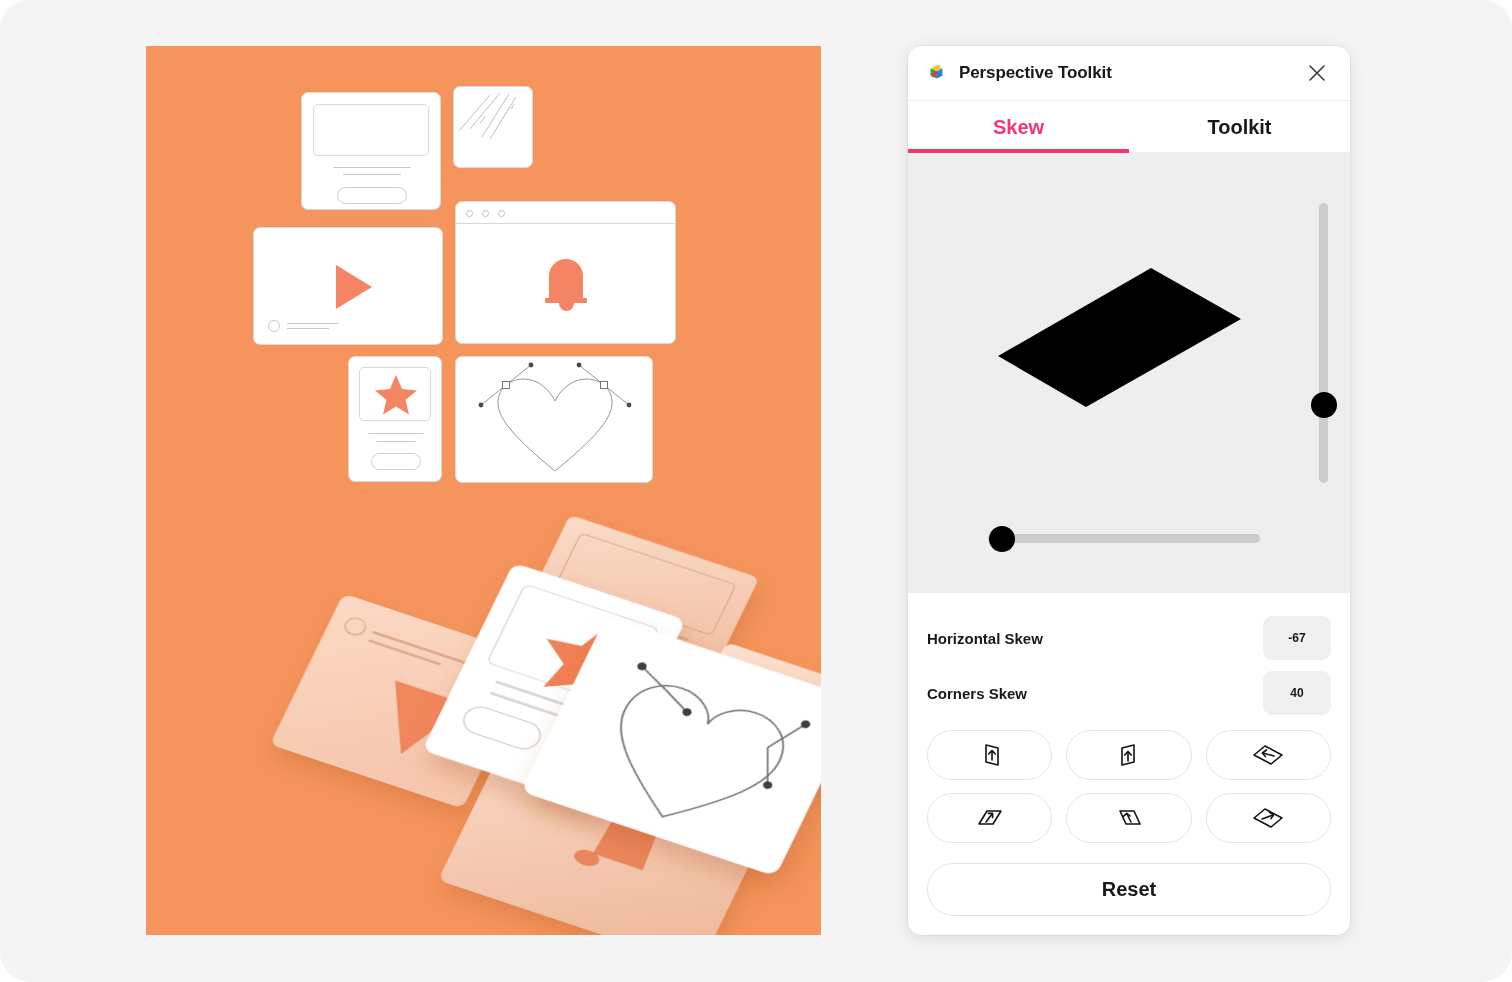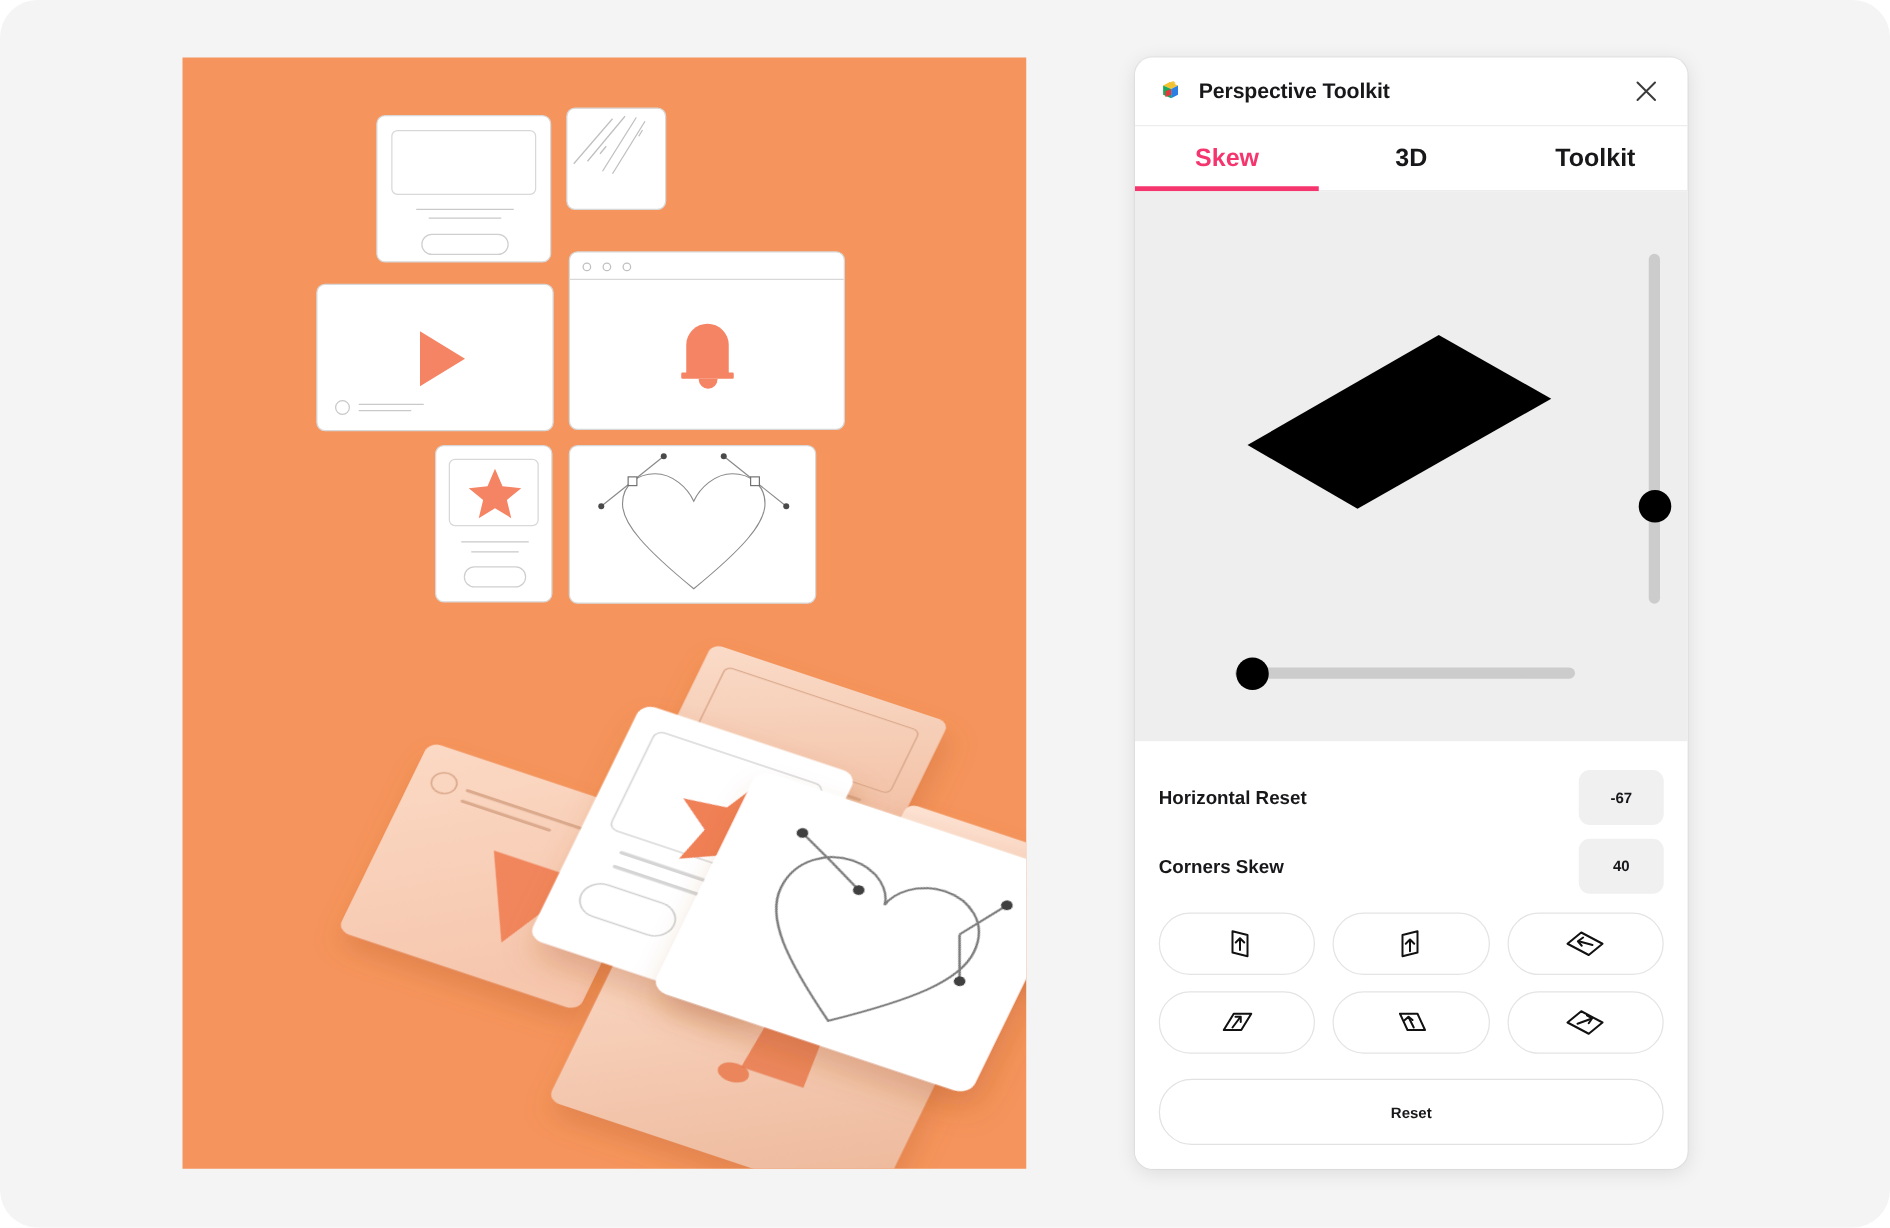--- a/index.html
+++ b/index.html
@@ -223,21 +223,21 @@
     cursor: pointer;
   }
 
   .reset-btn {
     margin-top: 20px;
     width: 100%;
     height: 53px;
     border: 1px solid #e2e2e2;
     border-radius: 27px;
     background: #ffffff;
-    font-size: 12px;
+    font-size: 20px;
     font-weight: bold;
     color: #18181b;
     font-family: "Liberation Sans", sans-serif;
     cursor: pointer;
   }
 </style>
 </head>
 <body>
 
 <div class="page">
@@ -415,42 +415,41 @@
       <div class="panel-title">Perspective Toolkit</div>
       <div class="close-btn">
         <svg width="18" height="18" viewBox="0 0 18 18">
           <path d="M2 2 L16 16 M16 2 L2 16" stroke="#3b3b3b" stroke-width="1.6" stroke-linecap="round"></path>
         </svg>
       </div>
     </div>
 
     <div class="tabs">
       <div class="tab active">Skew</div>
-      <div class="tab">3D</div>
       <div class="tab">Toolkit</div>
     </div>
 
     <div class="preview">
       <svg class="shape-wrap" viewBox="0 0 442 440">
         <polygon points="243,115 333,166 178,254 90,203" fill="#000000"></polygon>
       </svg>
 
       <div class="vslider">
         <div class="vthumb" style="top:72%;"></div>
       </div>
 
       <div class="hslider">
         <div class="hthumb" style="left:5%;"></div>
       </div>
     </div>
 
     <div class="controls">
 
       <div class="ctrl-row">
-        <div class="ctrl-label">Horizontal Reset</div>
+        <div class="ctrl-label">Horizontal Skew</div>
         <div class="ctrl-value">-67</div>
       </div>
 
       <div class="ctrl-row">
         <div class="ctrl-label">Corners Skew</div>
         <div class="ctrl-value">40</div>
       </div>
 
       <div class="btn-grid">
 

